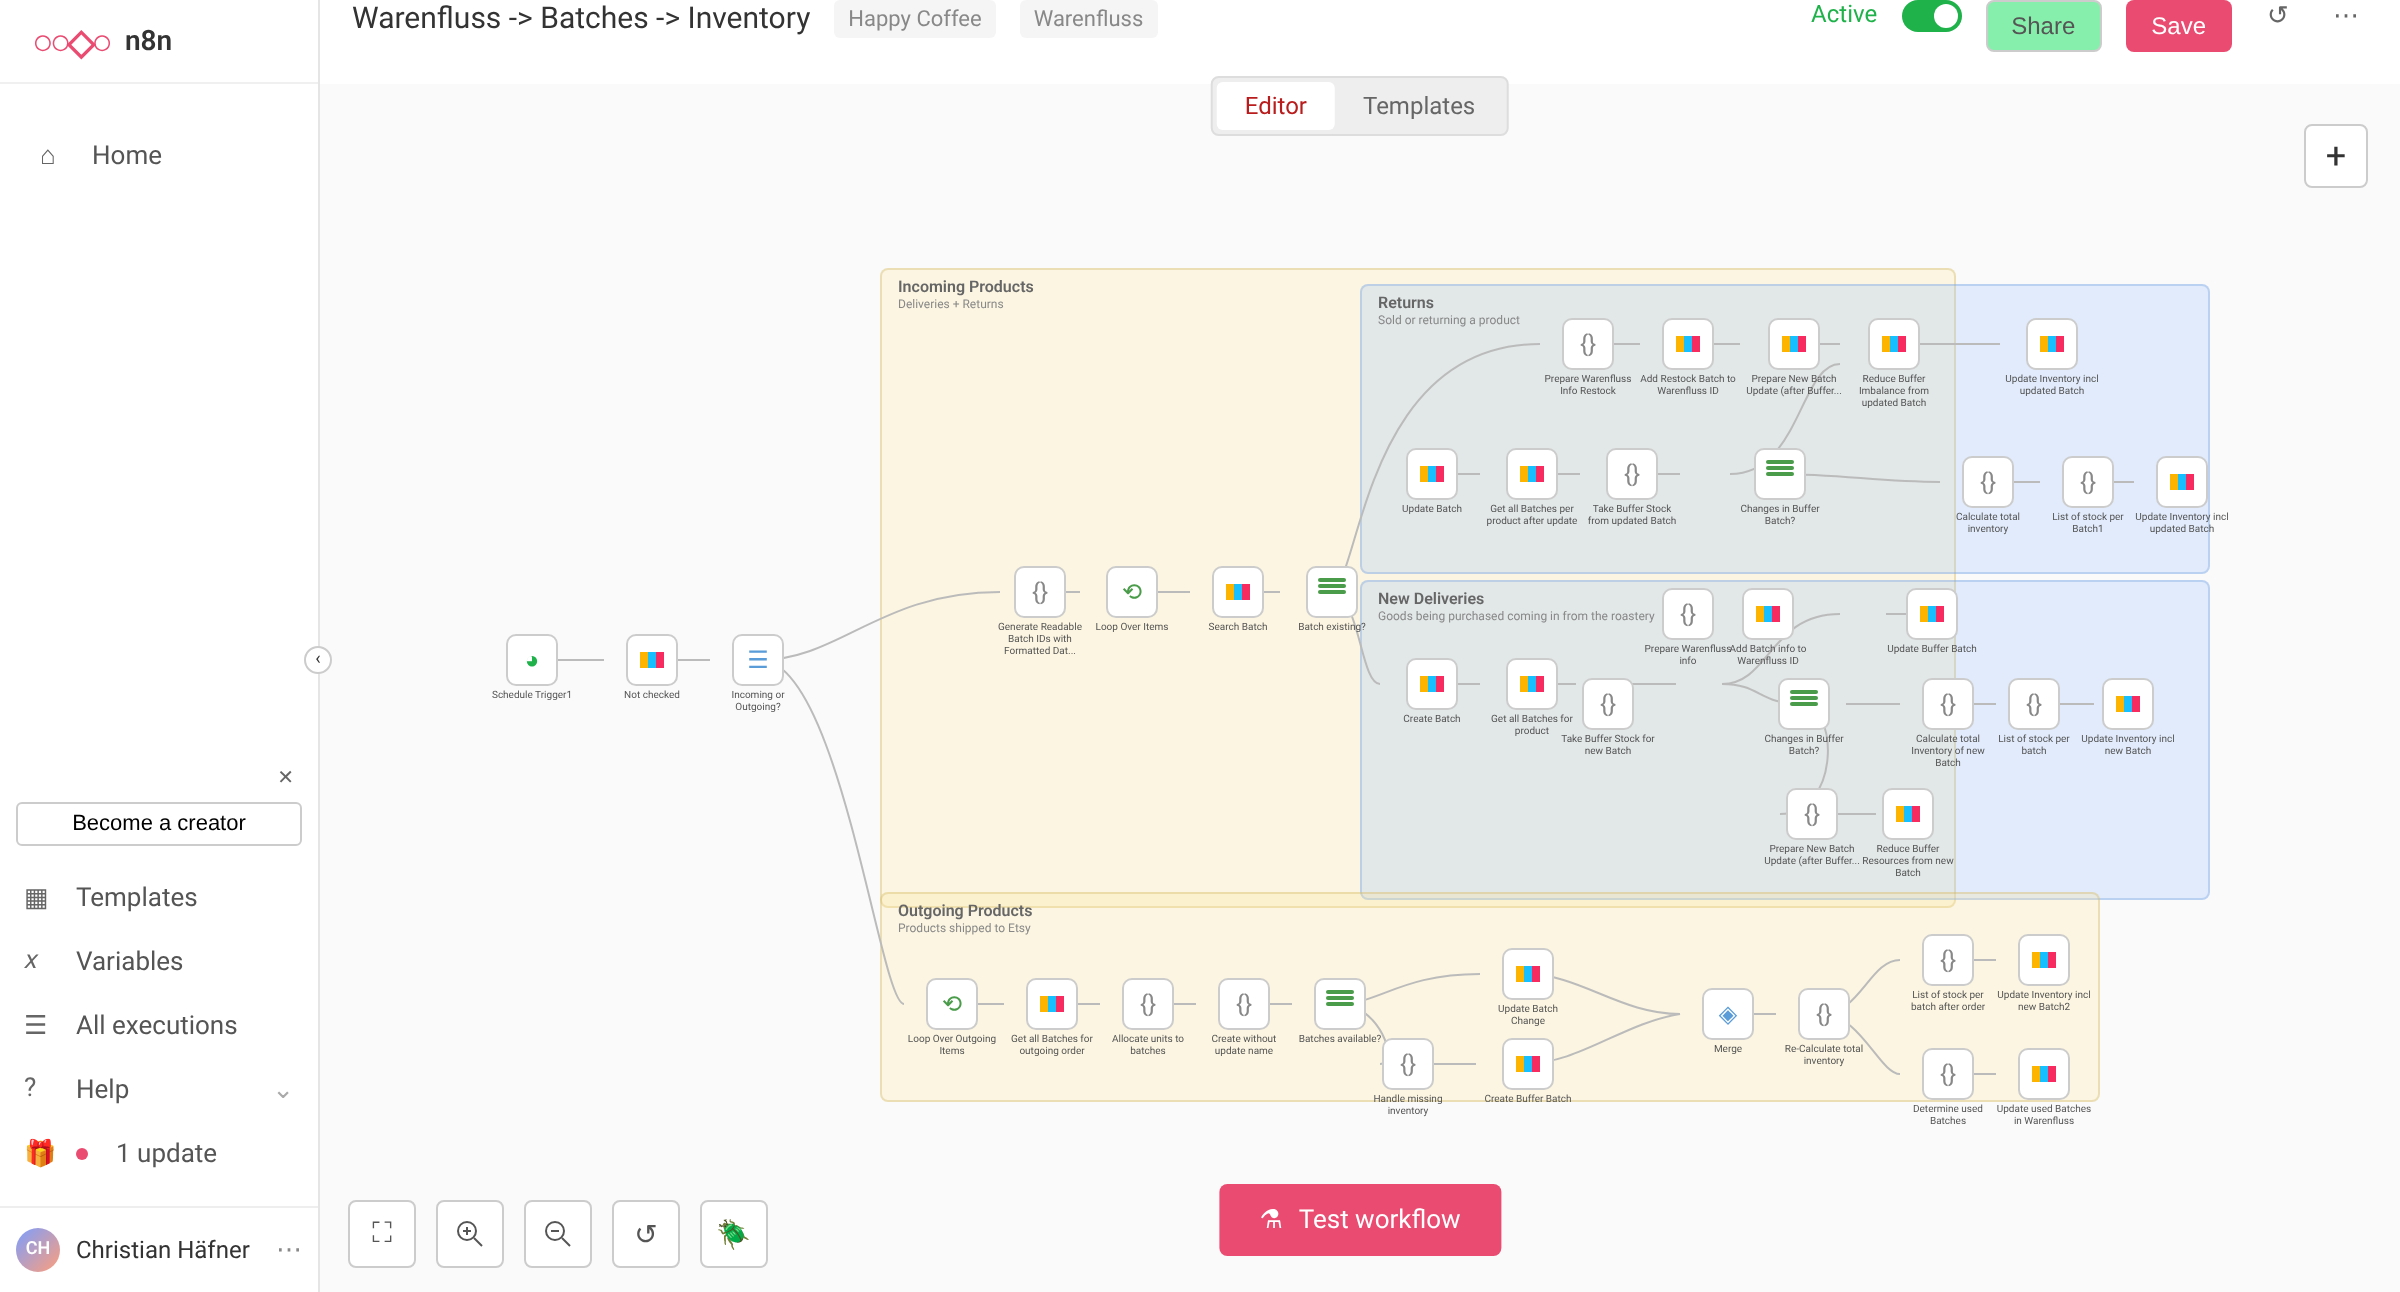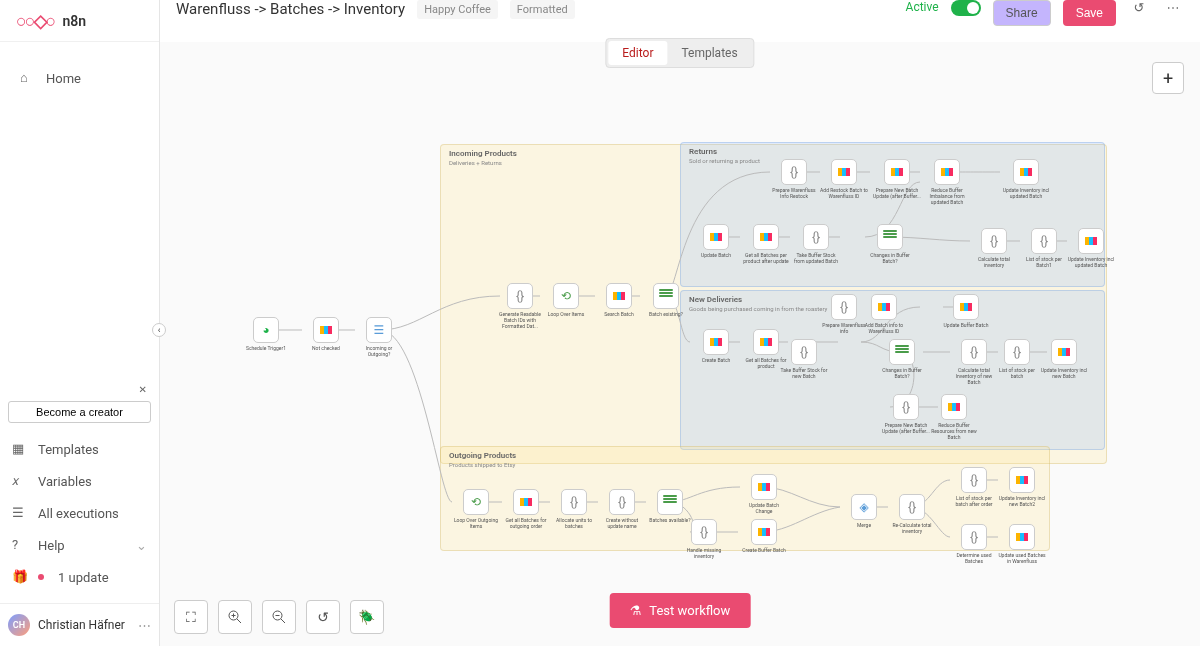--- a/index.html
+++ b/index.html
@@ -21,21 +21,21 @@
 .collapse-handle { position:absolute; right:-7px; top:50%; width:14px; height:14px; border-radius:50%; background:#fff; border:1px solid #ccc; display:flex; align-items:center; justify-content:center; font-size:9px; cursor:pointer; z-index:5;}
 .main { position:absolute; left:160px; right:0; top:0; bottom:0; }
 .topbar { height:42px; display:flex; align-items:flex-start; padding:0 16px; gap:12px;}
 .wf-title { font-size:15px; color:#333;}
 .tag { background:#f5f5f5; color:#888; font-size:11px; padding:3px 7px; border-radius:3px;}
 .top-spacer { flex:1;}
 .active-label { color:#1fb24a; font-size:12px;}
 .toggle { width:30px; height:16px; background:#1fb24a; border-radius:10px; position:relative; cursor:pointer;}
 .toggle::after{content:'';position:absolute;width:12px;height:12px;background:#fff;border-radius:50%;top:2px;right:2px;}
 .btn { padding:5px 12px; border-radius:4px; font-size:12px; cursor:pointer; border:1px solid transparent;}
-.btn-outline { border:1px solid #ccc; color:#555; background:#c4b5fd;}
+.btn-outline { border:1px solid #ccc; color:#555; background:#86efac;}
 .btn-primary { background:#EA4B71; color:#fff;}
 .icon-btn { width:22px; display:flex; align-items:center; justify-content:center; color:#666; cursor:pointer;}
 .view-tabs { position:absolute; top:38px; left:50%; transform:translateX(-50%); display:flex; background:#eee; border-radius:4px; padding:2px; z-index:4; border:1px solid #ddd;}
 .view-tab { padding:5px 14px; font-size:12px; cursor:pointer; border-radius:3px; color:#666;}
 .view-tab.active { background:#fff; color:#b91c1c;}
 .canvas { position:absolute; top:42px; left:0; right:0; bottom:0; background:#fafafa; overflow:hidden;}
 .add-node-btn { position:absolute; top:20px; right:16px; width:32px; height:32px; border:1px solid #ccc; border-radius:4px; display:flex; align-items:center; justify-content:center; font-size:18px; cursor:pointer; background:#fff; z-index:3;}
 .bottom-controls { position:absolute; bottom:12px; left:14px; display:flex; gap:10px;}
 .sq-btn { width:34px; height:34px; border:1px solid #ccc; border-radius:4px; background:#fff; display:flex; align-items:center; justify-content:center; cursor:pointer; color:#555; font-size:14px;}
 .test-btn { position:absolute; bottom:18px; left:50%; transform:translateX(-50%); background:#EA4B71; color:#fff; padding:10px 20px; border-radius:4px; font-size:13px; cursor:pointer; display:flex; align-items:center; gap:8px;}
@@ -105,39 +105,39 @@
     <div class="avatar">CH</div>
     <span style="font-size:12px;">Christian Häfner</span>
     <span style="margin-left:auto;color:#888">⋯</span>
   </div>
 </div>
 
 <div class="main">
   <div class="topbar">
     <span class="wf-title">Warenfluss -&gt; Batches -&gt; Inventory</span>
     <span class="tag">Happy Coffee</span>
-    <span class="tag">Formatted</span>
+    <span class="tag">Warenfluss</span>
     <div class="top-spacer"></div>
     <span class="active-label">Active</span>
     <div class="toggle"></div>
     <button class="btn btn-outline">Share</button>
     <button class="btn btn-primary">Save</button>
     <span class="icon-btn">↺</span>
     <span class="icon-btn">⋯</span>
   </div>
 
   <div class="view-tabs">
     <div class="view-tab active">Editor</div>
     <div class="view-tab">Templates</div>
   </div>
 
   <div class="canvas">
     <div class="add-node-btn">+</div>
 
-    <div class="group-box group-incoming" style="left:280px;top:102px;width:667px;height:320px">
+    <div class="group-box group-incoming" style="left:280px;top:92px;width:538px;height:320px">
       <span class="group-label">Incoming Products</span>
       <span class="group-sub">Deliveries + Returns</span>
     </div>
 
     <div class="group-box group-returns" style="left:520px;top:248px;width:425px;height:160px">
       <span class="group-label">New Deliveries</span>
       <span class="group-sub">Goods being purchased coming in from the roastery</span>
     </div>
 
     <div class="group-box group-returns" style="left:520px;top:100px;width:425px;height:145px">

